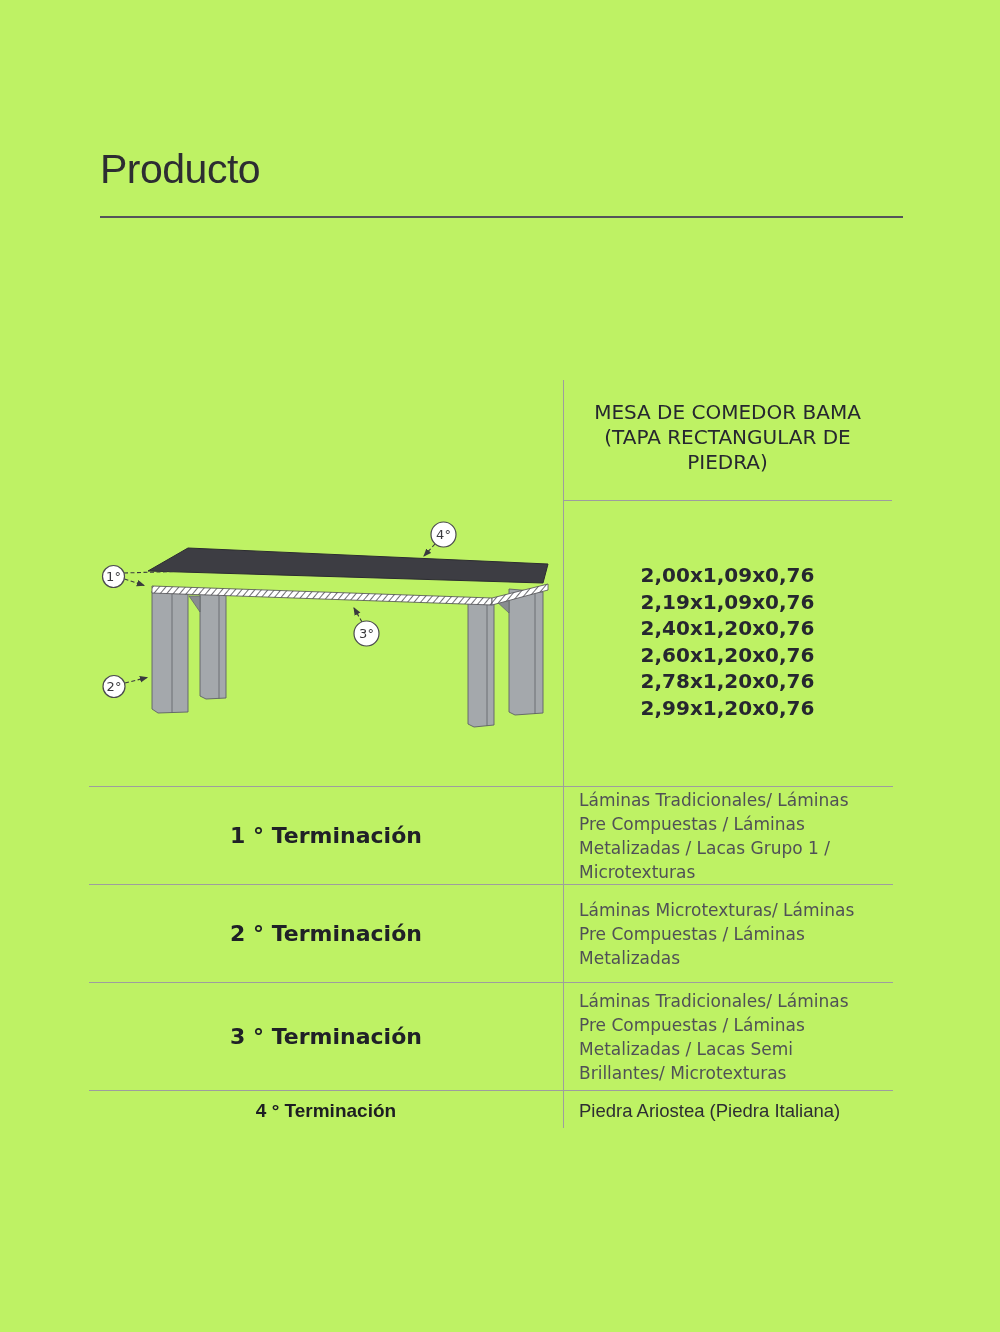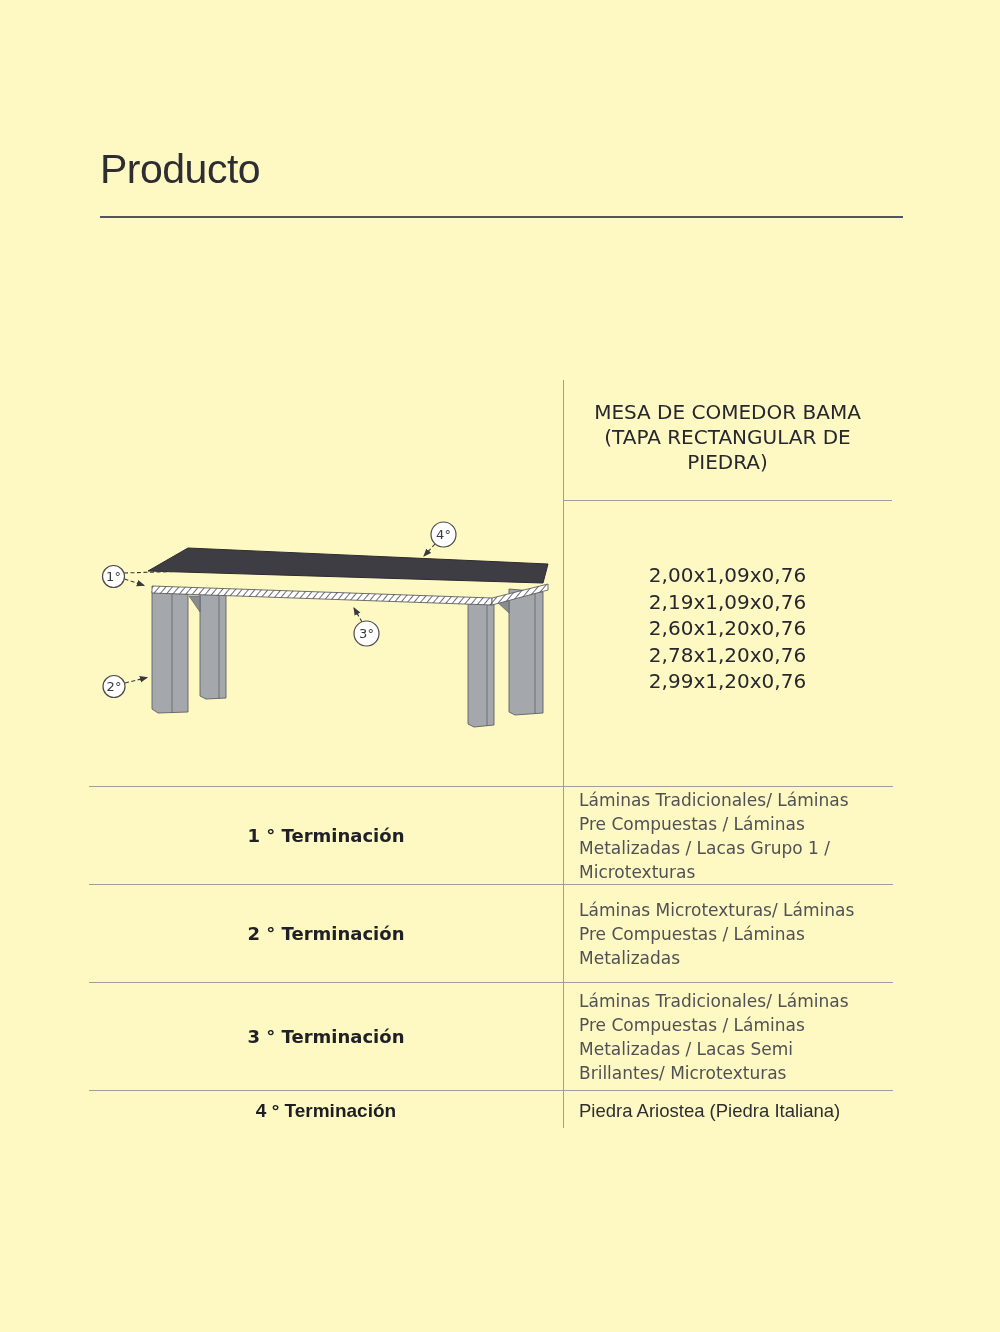--- a/index.html
+++ b/index.html
@@ -1,17 +1,17 @@
 <!DOCTYPE html>
 <html><head>
 <meta charset="utf-8">
 <style>
   html,body{margin:0;padding:0;background:#ffffff;}
   .page{
-    position:relative;width:1000px;height:1332px;background:#fef9c3;overflow:hidden;
+    position:relative;width:1000px;height:1332px;background:#bef264;overflow:hidden;
     font-family:"DejaVu Sans",sans-serif;
   }
   .page-title{
     position:absolute;left:100px;top:146px;
     font-family:"Liberation Sans",sans-serif;
     font-size:41px;font-weight:400;letter-spacing:-0.5px;color:#2d2d32;
   }
   .title-rule{
     position:absolute;left:100px;top:216px;width:803px;height:2px;background:#54545a;
   }
@@ -23,35 +23,35 @@
   }
   .product-name{
     position:absolute;left:563px;top:400px;width:329px;box-sizing:border-box;padding:0 3px;
     text-align:center;font-weight:400;font-size:20px;line-height:25px;color:#26272f;
   }
   .header-rule{
     position:absolute;left:563px;top:500px;width:329px;height:1px;background:#9e9e9e;
   }
   .size-list{
     position:absolute;left:563px;top:562px;width:329px;
-    text-align:center;font-weight:400;font-size:20px;line-height:26.5px;color:#26272f;
+    text-align:center;font-weight:700;font-size:20px;line-height:26.5px;color:#26272f;
   }
   .finishes{
     position:absolute;left:89px;top:786px;width:804px;
   }
   .f-row{
     display:flex;border-top:1px solid #9e9e9e;box-sizing:border-box;align-items:center;
   }
   .f-row:nth-child(1){height:98px;}
   .f-row:nth-child(2){height:98px;}
   .f-row:nth-child(3){height:108px;}
   .f-row:nth-child(4){height:40px;align-items:center;}
   .f-label{
     width:474px;flex:0 0 474px;text-align:center;
-    font-weight:700;font-size:18px;color:#202127;
+    font-weight:700;font-size:22px;color:#202127;
   }
   .f-value{
     flex:1;padding-left:16px;
     font-size:17px;line-height:24px;color:#505156;
   }
   .f-value .clamp{max-width:290px;}
   .f-row:nth-child(4) .f-label{
     font-family:"Liberation Sans",sans-serif;font-size:19px;color:#1d1e22;
   }
   .f-row:nth-child(4) .f-value{
@@ -128,20 +128,21 @@
     </g>
   </svg>
 
   <div class="v-divider"></div>
   <div class="product-name">MESA DE COMEDOR BAMA (TAPA RECTANGULAR DE PIEDRA)</div>
   <div class="header-rule"></div>
 
   <div class="size-list">
     <div>2,00x1,09x0,76</div>
     <div>2,19x1,09x0,76</div>
+    <div>2,40x1,20x0,76</div>
     <div>2,60x1,20x0,76</div>
     <div>2,78x1,20x0,76</div>
     <div>2,99x1,20x0,76</div>
   </div>
 
   <div class="finishes">
     <div class="f-row">
       <div class="f-label">1 ° Terminación</div>
       <div class="f-value">
           <div class="clamp">Láminas Tradicionales/ Láminas Pre Compuestas / Láminas Metalizadas / Lacas Grupo 1 / Microtexturas</div>

